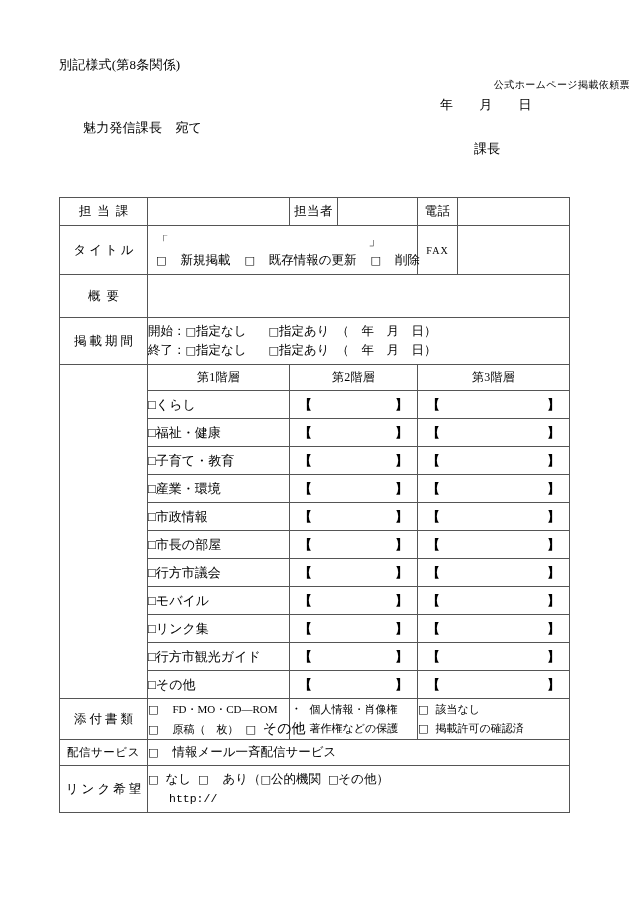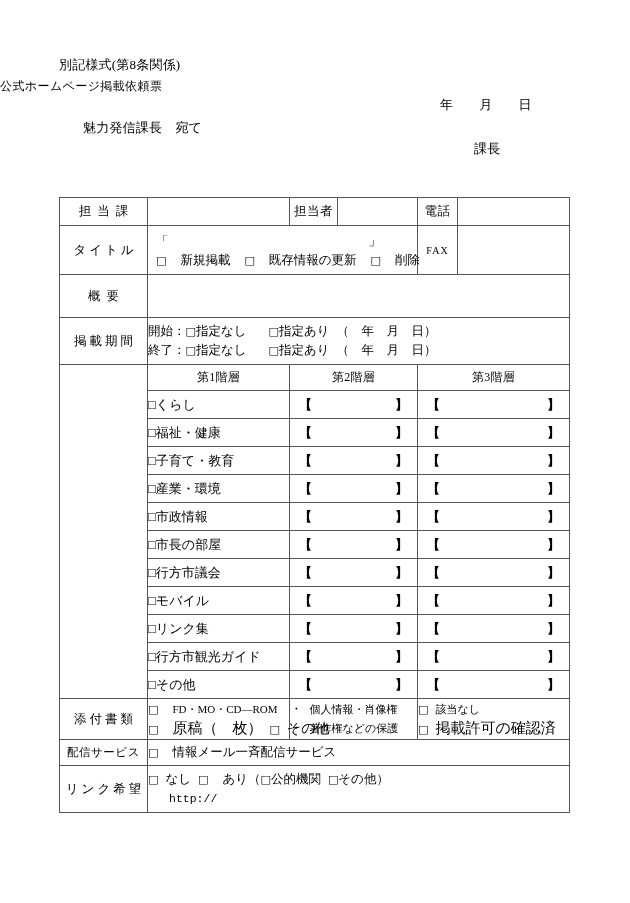--- a/index.html
+++ b/index.html
@@ -29,22 +29,22 @@
     top: 56px;
     font-size: 13px;
     letter-spacing: 0.2px;
     white-space: nowrap;
   }
   .hdr-title {
     position: absolute;
     left: 0;
     top: 78px;
     width: 630px;
-    text-align: left;
-    font-size: 12px;
+    text-align: right;
+    font-size: 10px;
     letter-spacing: 0.4px;
   }
   .hdr-date {
     position: absolute;
     left: 440px;
     top: 96px;
     font-size: 13px;
     letter-spacing: 0.2px;
     white-space: nowrap;
   }
@@ -416,37 +416,37 @@
       </td>
     </tr>
 
     <tr>
       <td class="lbl spread3" style="height:40px">添付書類</td>
       <td colspan="2" class="cell-pad">
         <span class="ln">
           <span class="cb">□</span><span class="sp-m"></span><span style="font-size:11px">FD・MO・CD—ROM</span>
         </span>
         <span class="ln">
-          <span class="cb">□</span><span class="sp-m"></span><span style="font-size:15px">原稿（　枚）</span><span class="sp-s"></span><span class="cb">□</span><span class="sp-s"></span><span style="font-size:14px">その他</span>
+          <span class="cb">□</span><span class="sp-m"></span><span style="font-size:11px">原稿（　枚）</span><span class="sp-s"></span><span class="cb">□</span><span class="sp-s"></span><span style="font-size:14px">その他</span>
         </span>
       </td>
       <td colspan="3" class="cell-pad">
         <span class="ln">
           <span>・</span><span class="sp-s"></span><span style="font-size:11px">個人情報・肖像権</span>
         </span>
         <span class="ln">
           <span>・</span><span class="sp-s"></span><span style="font-size:11px">著作権などの保護</span>
         </span>
       </td>
       <td colspan="2" class="cell-pad">
         <span class="ln">
           <span class="cb">□</span><span class="sp-s"></span><span style="font-size:11px">該当なし</span>
         </span>
         <span class="ln">
-          <span class="cb">□</span><span class="sp-s"></span><span style="font-size:15px">掲載許可の確認済</span>
+          <span class="cb">□</span><span class="sp-s"></span><span style="font-size:11px">掲載許可の確認済</span>
         </span>
       </td>
     </tr>
 
     <tr>
       <td class="lbl tight" style="height:25px;font-size:11.5px">配信サービス</td>
       <td colspan="7" class="cell-pad">
         <span class="ln">
           <span class="cb">□</span><span class="sp-m"></span><span>情報メール一斉配信サービス</span>
         </span>

